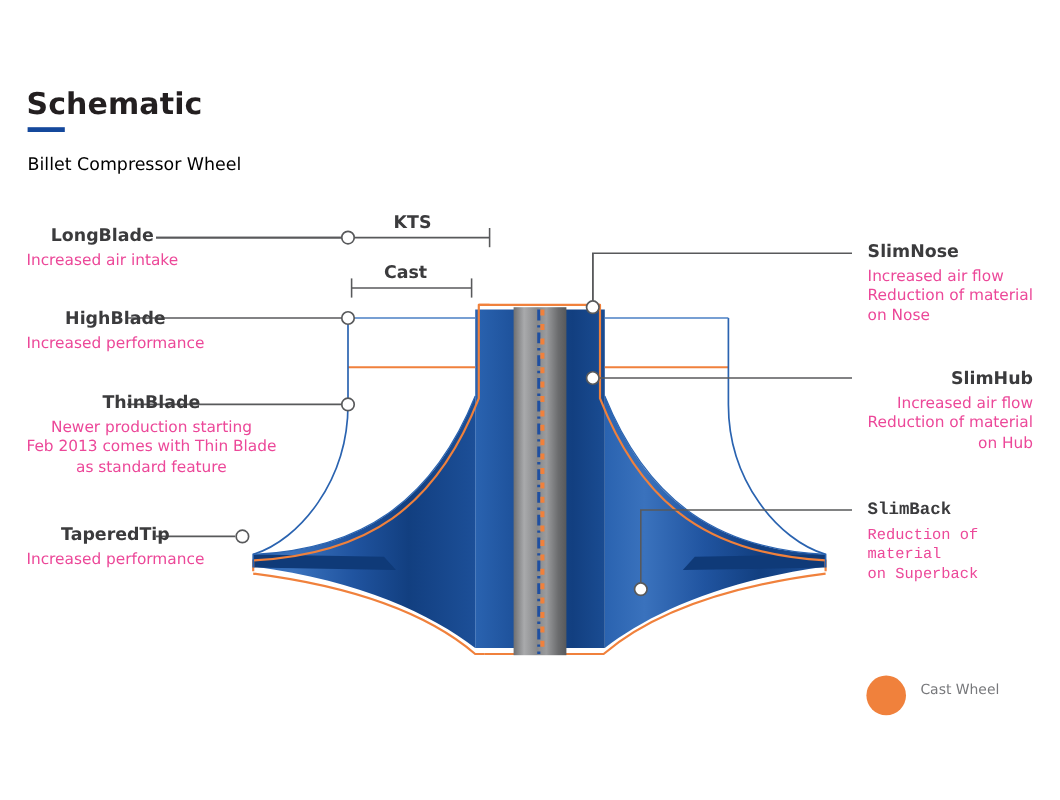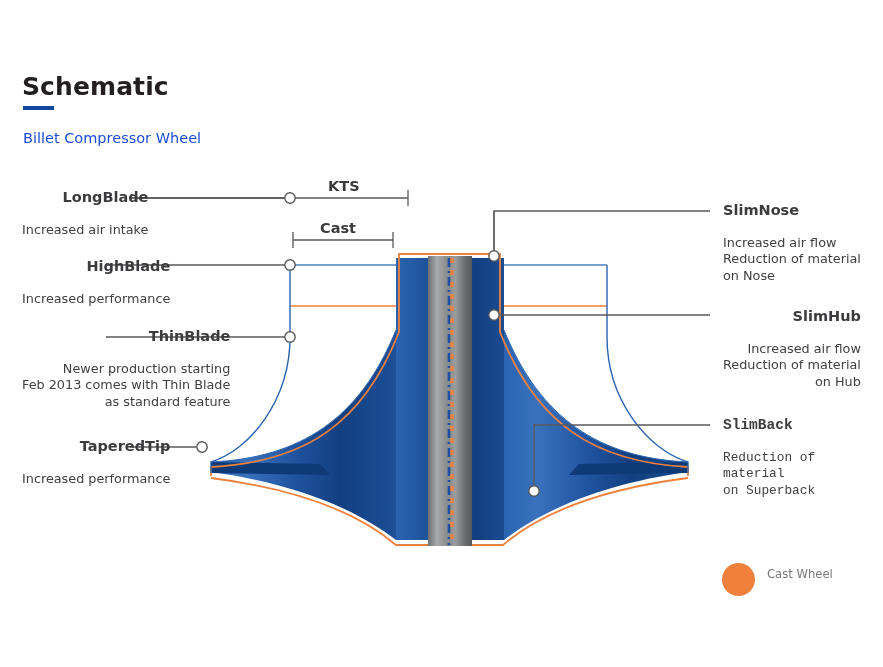--- a/index.html
+++ b/index.html
@@ -18,34 +18,34 @@
     position:absolute;left:22px;top:72px;
     font-size:25px;font-weight:bold;color:#231f20;
     letter-spacing:.1px;
   }
   .title-rule{
     position:absolute;left:23px;top:106px;width:31px;height:4px;
     background:#14489c;
   }
   .subtitle{
     position:absolute;left:23px;top:130px;
-    font-size:14.5px;color:#1d4ed8;
+    font-size:14.5px;color:#000000;
   }
 
   
   .callout{position:absolute;}
   .callout .c-title{
     font-size:14.5px;font-weight:bold;color:#3b3b3d;
     line-height:17px;white-space:nowrap;
   }
   .callout .c-desc{
-    font-size:12.8px;color:#404040;line-height:16.4px;
-    margin-top:16px;white-space:pre-line;
-  }
-  .callout.left{text-align:right;}
+    font-size:12.8px;color:#ec4899;line-height:16.4px;
+    margin-top:4px;white-space:pre-line;
+  }
+  .callout.left{text-align:center;}
   .callout.right{text-align:left;}
 
   
   .legend{position:absolute;left:722px;top:563px;}
   .legend-row{display:flex;align-items:flex-start;margin-bottom:12px;}
   .legend-dot{
     width:33px;height:33px;border-radius:50%;
     flex:0 0 33px;margin-right:12px;
   }
   .legend-text{

